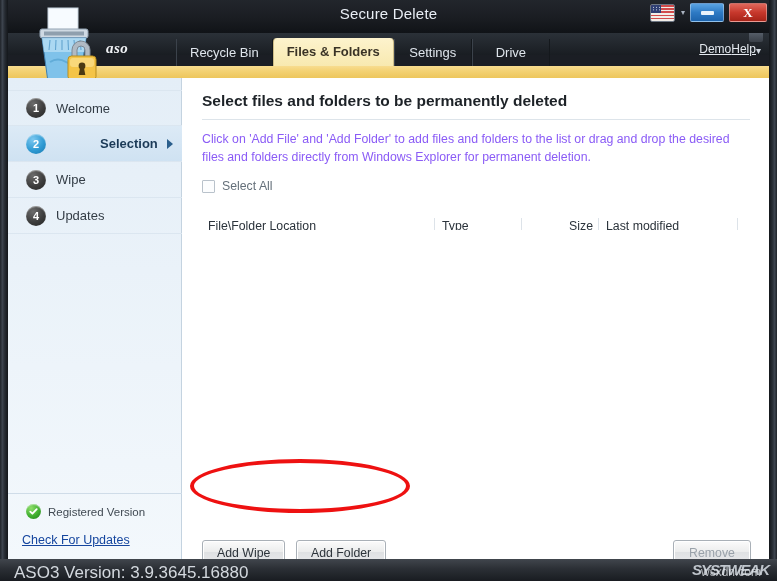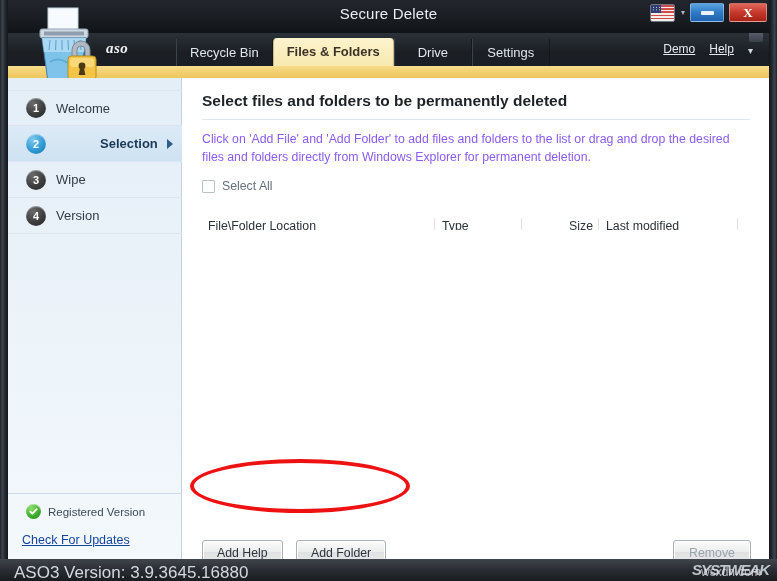--- a/index.html
+++ b/index.html
@@ -44,21 +44,21 @@
     background:linear-gradient(to bottom,#2b3138 0%,#22272d 50%,#191d22 100%);}
   .tabs{position:absolute;left:168px;top:0;display:flex;height:33px;align-items:flex-end;}
   .tab{height:27px;line-height:27px;padding:0 13px;min-width:78px;text-align:center;
     color:#dfe5ec;font-size:13px;cursor:pointer;position:relative;
     border-left:1px solid #3b424b;border-right:1px solid #14181c;box-sizing:border-box;}
   .tab.active{background:linear-gradient(to bottom,#fdf3cd 0%,#f8e9b0 100%);
     color:#3a3326;font-weight:bold;border-radius:4px 4px 0 0;
     border-left:1px solid #cdbc86;border-right:1px solid #cdbc86;height:28px;line-height:28px;}
   .brand{position:absolute;left:98px;top:7px;color:#f0f2f5;font-size:15px;font-weight:bold;
     font-style:italic;font-family:"Liberation Serif",serif;letter-spacing:.5px;}
-  .hdr-links{position:absolute;right:16px;top:9px;display:flex;align-items:center;gap:14px;}
+  .hdr-links{position:absolute;right:8px;top:9px;display:flex;align-items:center;}
   .hdr-link{color:#e4e9ef;font-size:12px;cursor:pointer;}
   .hdr-link u{text-decoration:underline;}
   .hdr-caret{color:#cfd6de;font-size:10px;cursor:pointer;position:relative;top:1px;}
   .hdr-caret-box{position:absolute;right:6px;top:0px;width:14px;height:9px;
     background:linear-gradient(to bottom,#555d68,#3a4048);border-radius:0 0 2px 2px;}
 
   
   .goldband{position:absolute;left:8px;top:66px;width:761px;height:12px;
     background:linear-gradient(to bottom,#f8dc8f 0%,#f3d172 45%,#edc65c 100%);
     border-bottom:1px solid #c9a744;}
@@ -156,22 +156,22 @@
         </div>
       <div class="win-btn win-close">X</div>
     </div>
   </div>
 
   <div class="tabstrip">
     <div class="brand">aso</div>
     <div class="tabs">
       <div class="tab">Recycle Bin</div>
       <div class="tab active">Files &amp; Folders</div>
+      <div class="tab">Settings</div>
       <div class="tab">Drive</div>
-      <div class="tab">Settings</div>
     </div>
     <div class="hdr-caret-box"></div>
     <div class="hdr-links">
       <div class="hdr-link"><u>Demo</u></div>
       <div class="hdr-link"><u>Help</u></div>
       <div class="hdr-caret">▾</div>
     </div>
   </div>
 
   <div class="goldband"></div>
@@ -208,21 +208,21 @@
         <span class="num">2</span>
         <span class="nav-label">Selection</span>
         <span class="nav-arrow"></span>
       </div>
       <div class="nav-item">
         <span class="num">3</span>
         <span class="nav-label">Wipe</span>
       </div>
       <div class="nav-item">
         <span class="num">4</span>
-        <span class="nav-label">Version</span>
+        <span class="nav-label">Updates</span>
       </div>
     </div>
 
     <div class="sb-bottom">
       <div class="reg">
         <span class="reg-check">
           <svg width="9" height="9" viewBox="0 0 9 9">
               <path d="M1.3 4.6 L3.4 6.7 L7.7 2.1" stroke="#ffffff" stroke-width="1.8" fill="none" stroke-linecap="round" stroke-linejoin="round"></path>
             </svg>
         </span>
@@ -249,21 +249,21 @@
       <span class="th-div" style="left:319px"></span>
       <span class="th" style="left:327px;width:64px;text-align:right">Size</span>
       <span class="th-div" style="left:396px"></span>
       <span class="th" style="left:404px">Last modified</span>
       <span class="th-div" style="left:535px"></span>
     </div>
 
     <div class="listarea"></div>
 
     <div class="btnrow">
-      <button class="btn btn-addfile">Add Help</button>
+      <button class="btn btn-addfile">Add Wipe</button>
       <button class="btn btn-addfolder">Add Folder</button>
       <button class="btn btn-remove disabled">Remove</button>
     </div>
 
   </div>
 
   <div class="annot"></div>
 
   <div class="frame-left"></div>
   <div class="frame-right"></div>

